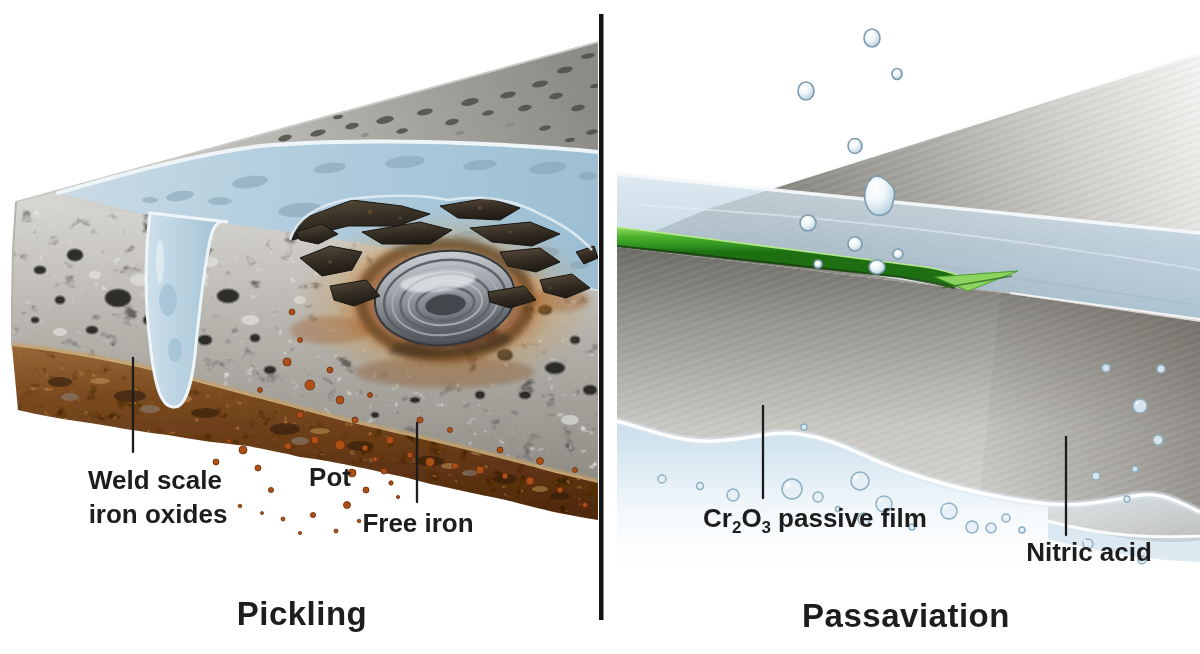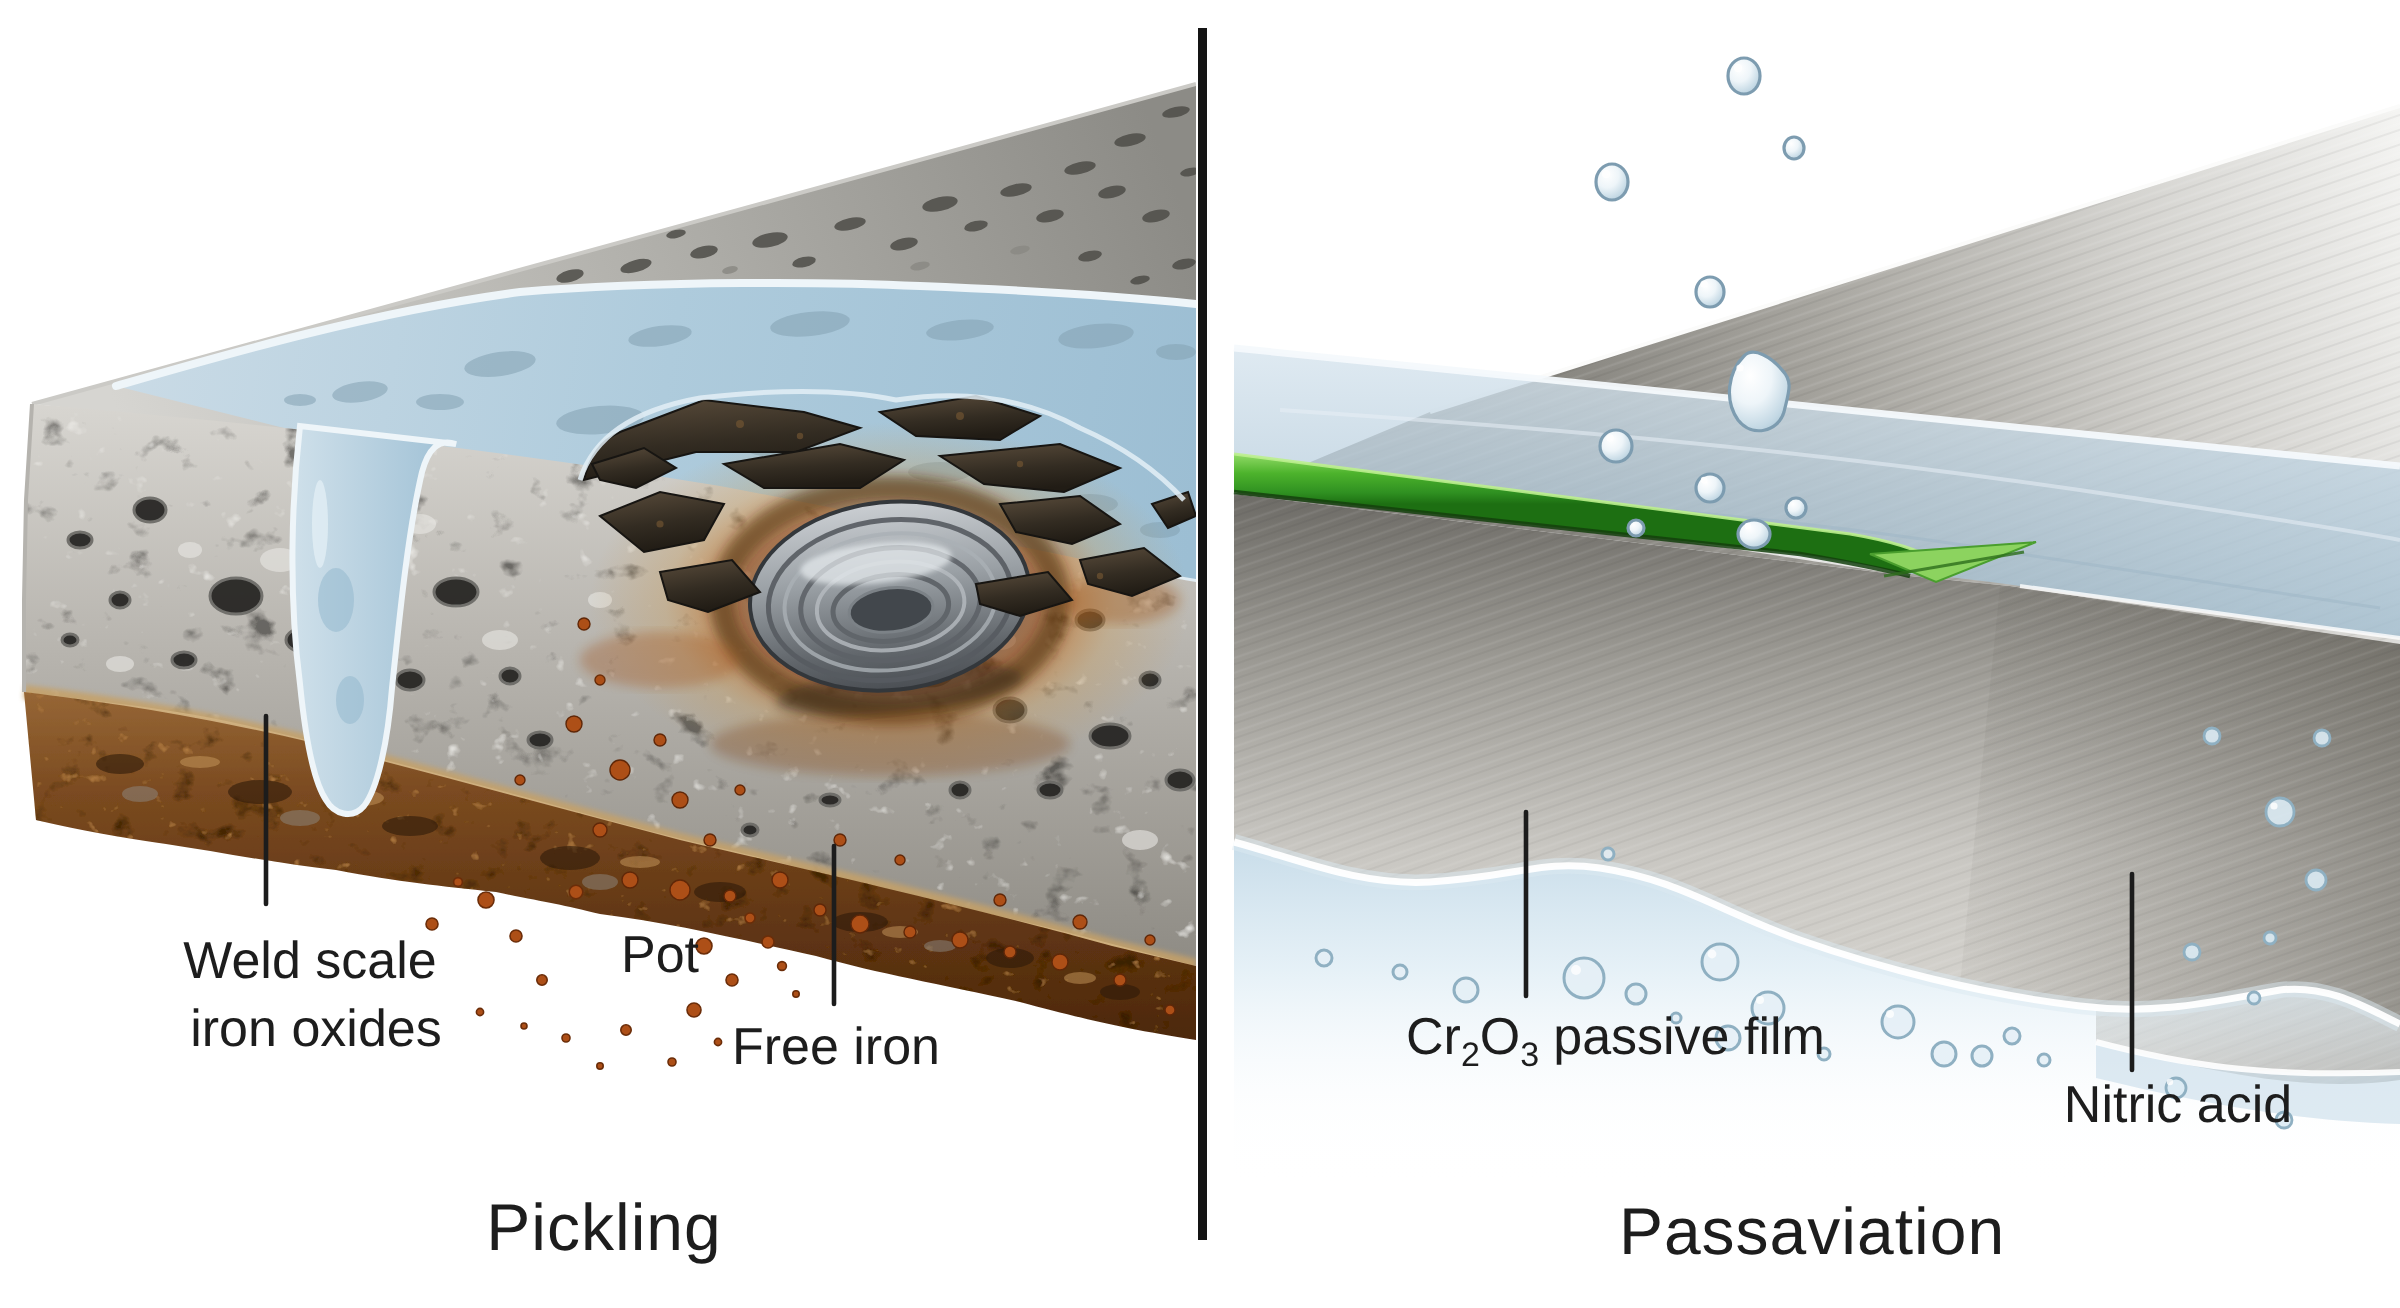--- a/index.html
+++ b/index.html
@@ -1,17 +1,17 @@
 <!DOCTYPE html>
 <html><head>
 <meta charset="utf-8">
 <style>
   html,body{margin:0;padding:0;background:#ffffff;}
   .stage{position:relative;width:1200px;height:654px;background:#ffffff;overflow:hidden;
-         font-family:"Liberation Sans","DejaVu Sans",sans-serif;}
+         font-family:"Liberation Sans","DejaVu Sans",sans-serif;font-weight:bold;}
   svg{display:block}
   text{fill:#1d1d1d;font-family:"Liberation Sans","DejaVu Sans",sans-serif;}
   .lbl{font-size:26px;}
   .ttl{font-size:33px;letter-spacing:0.5px;}
   .sub{font-size:17px;}
 </style>
 </head>
 <body>
 
 <div class="stage">

